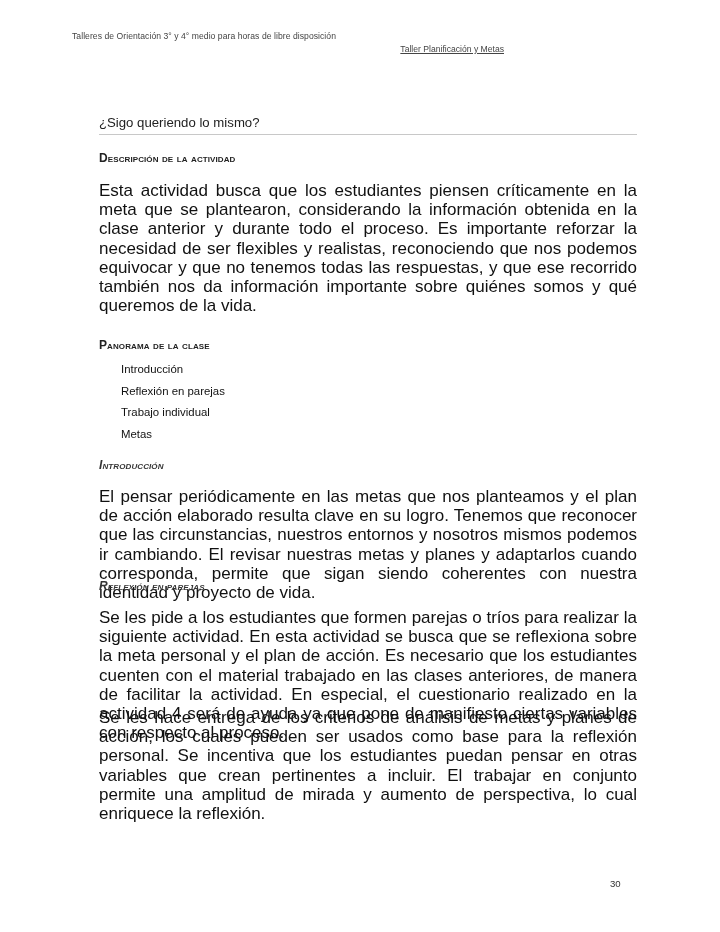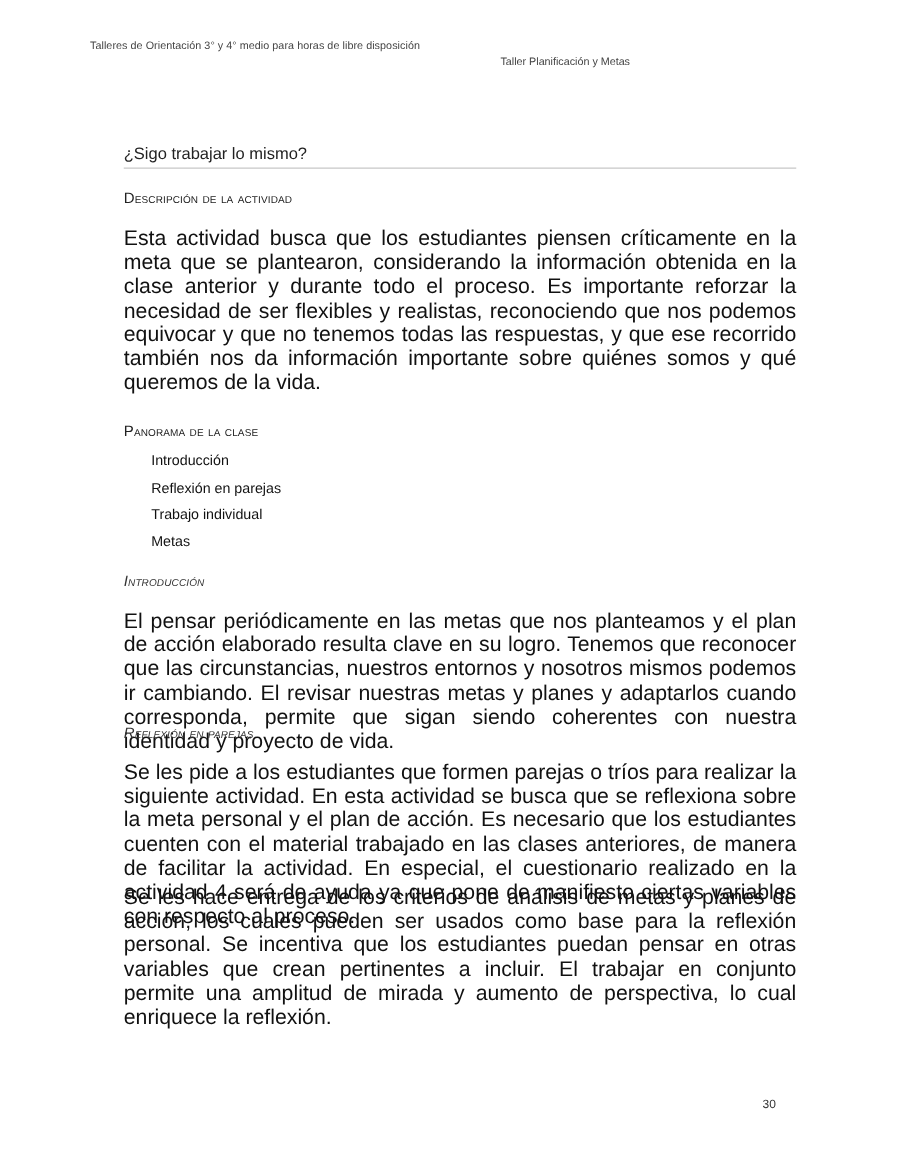--- a/index.html
+++ b/index.html
@@ -25,20 +25,21 @@
       left: 72px; top: 31px;
       font-size: 8.6px;
       color: #444;
       letter-spacing: 0.05px;
     }
     .hdr-right {
       position: absolute;
       right: 85px; top: 44px;
       font-size: 8.6px;
       color: #444;
+      text-decoration: underline;
     }
     .act-title {
       position: absolute;
       left: 99px; top: 86px;
       font-size: 19.5px;
       color: #1a1a1a;
       letter-spacing: 0.2px;
     }
     .act-sub {
       position: absolute;
@@ -53,20 +54,21 @@
       height: 1px;
       background: #c8c8c8;
     }
     .sc-heading {
       position: absolute;
       left: 99px;
       font-size: 12px;
       color: #222;
       font-variant: small-caps;
       letter-spacing: 0.1px;
+      font-weight: bold;
     }
     .sc-heading.italic { font-style: italic; color: #333; }
     .para {
       position: absolute;
       left: 99px;
       width: 538px;
       font-size: 17px;
       line-height: 19.2px;
       text-align: justify;
       color: #111;
@@ -98,21 +100,21 @@
     }
   </style>
 </head>
 <body>
 
 <div class="page">
 
   <div class="hdr-left">Talleres de Orientación 3° y 4° medio para horas de libre disposición</div>
   <div class="hdr-right">Taller Planificación y Metas</div>
 
-  <div class="act-sub">¿Sigo trabajar lo mismo?</div>
+  <div class="act-sub">¿Sigo queriendo lo mismo?</div>
   <div class="rule"></div>
 
   <div class="sc-heading" style="top:151px;">Descripción de la actividad</div>
 
   <p class="para" style="top:181px; margin:0;">Esta actividad busca que los estudiantes piensen críticamente en la meta que se plantearon, considerando la información obtenida en la clase anterior y durante todo el proceso. Es importante reforzar la necesidad de ser flexibles y realistas, reconociendo que nos podemos equivocar y que no tenemos todas las respuestas, y que ese recorrido también nos da información importante sobre quiénes somos y qué queremos de la vida.</p>
 
   <div class="sc-heading" style="top:338px;">Panorama de la clase</div>
 
   <ul class="list">
     <li>Introducción</li>

